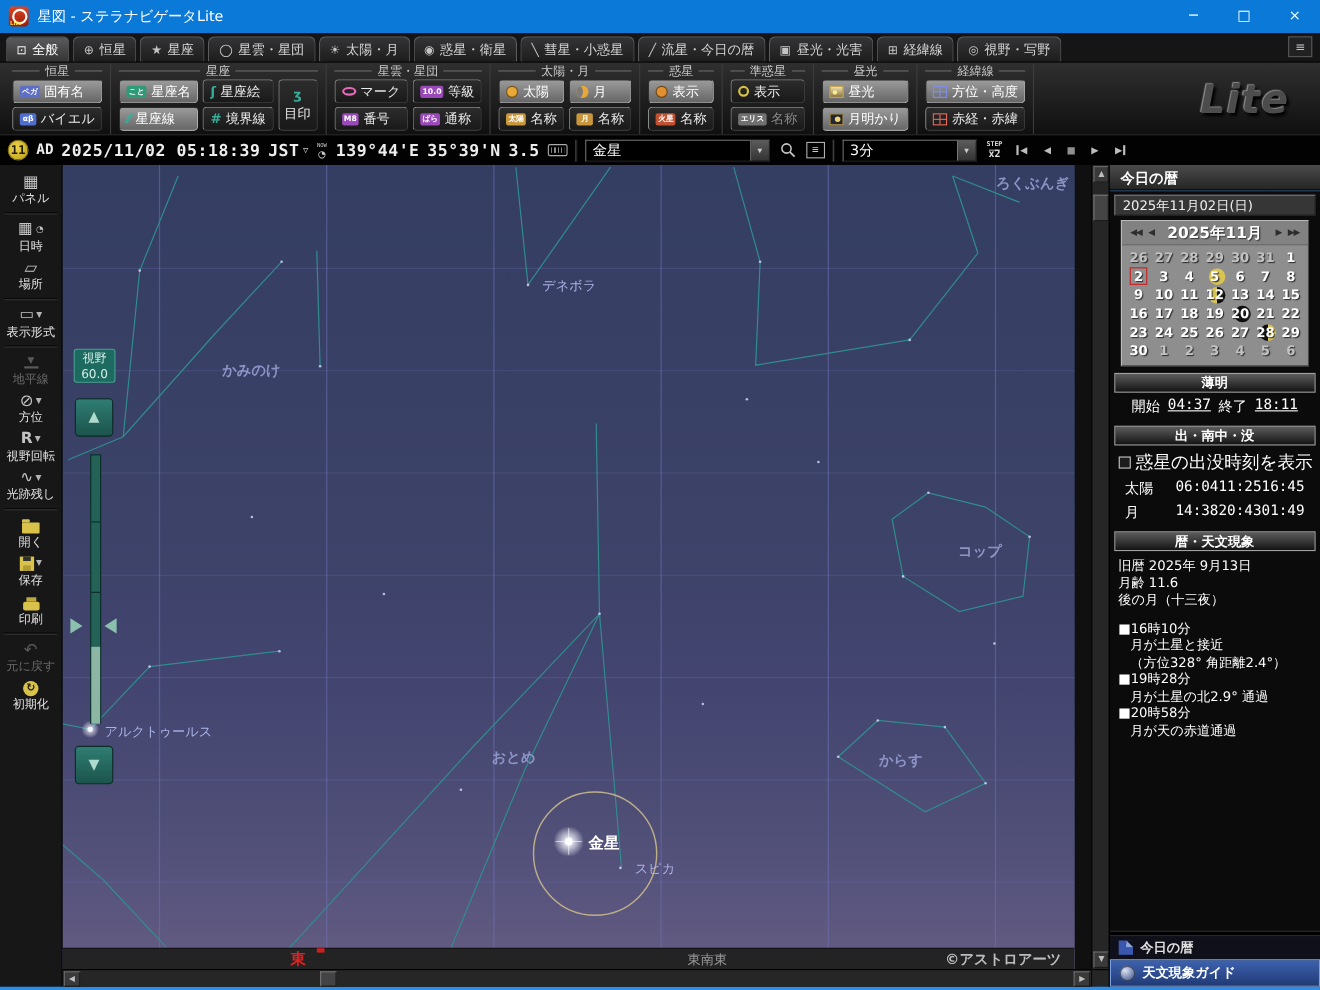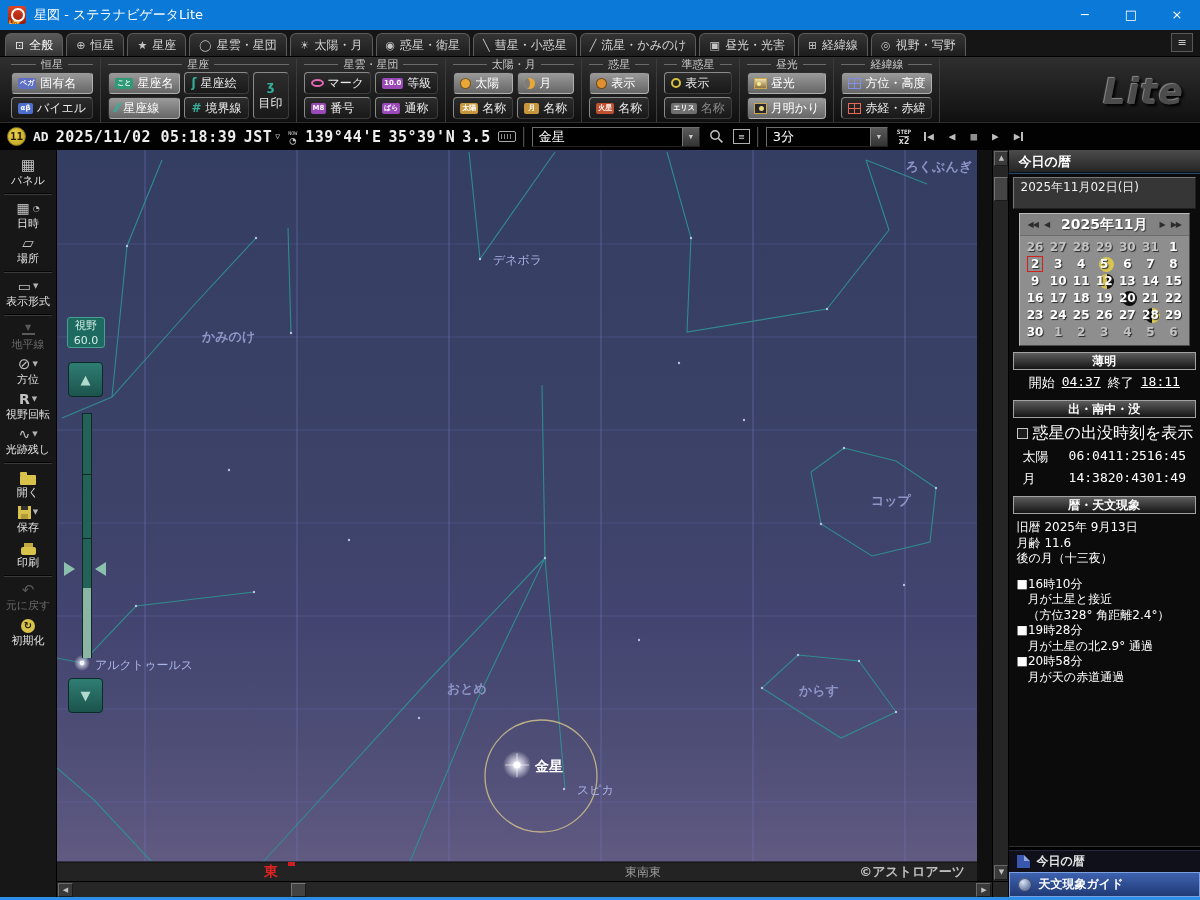--- a/index.html
+++ b/index.html
@@ -49,21 +49,21 @@
 .icres::after { content:""; position:absolute; left:-4px; top:-1px; width:10px; height:13px; border-radius:50%; background:#7c7c7c; }
 .iell { width:13px; height:8px; border:2px solid #e668b8; border-radius:50%; flex:none; }
 .iring { width:10px; height:10px; border:2px solid #d8c040; border-radius:50%; flex:none; }
 .isun { width:13px; height:11px; border:1px solid #caa84a; background:linear-gradient(#efe0ab,#8d7440); position:relative; flex:none; }
 .isun::after { content:""; position:absolute; left:2px; bottom:2px; width:4px; height:4px; border-radius:50%; background:#f8ee9a; }
 .imoon { width:13px; height:11px; border:1px solid #caa84a; background:#262630; position:relative; flex:none; }
 .imoon::after { content:""; position:absolute; right:2px; top:2px; width:5px; height:5px; border-radius:50%; background:#ecd772; }
 .ig2 { width:13px; height:11px; border:1px solid currentColor; flex:none;
   background:linear-gradient(currentColor,currentColor) 50% 0/1px 100% no-repeat,
              linear-gradient(currentColor,currentColor) 0 50%/100% 1px no-repeat; }
-.lite { position:absolute; right:16px; top:14px; font-size:36px; font-weight:bold; font-style:italic;
+.lite { position:absolute; right:28px; top:14px; font-size:36px; font-weight:bold; font-style:italic;
   color:#4c4c4c; letter-spacing:1px; text-shadow:-1px -1px 1px #8b8b8b, 2px 2px 3px #000; }
 
 
 .timebar { height:28px; background:#020202; border-top:1px solid #2e2e2e; display:flex; align-items:center;
   padding:0 7px; gap:7px; font-family:"DejaVu Sans Mono","Liberation Mono",monospace; color:#ededed; }
 .mbadge { width:19px; height:19px; border-radius:50%; background:radial-gradient(circle at 40% 35%,#ecd44a,#bb9c1e);
   border:1px solid #8d7a16; color:#201c00; font-size:11px; font-weight:bold; text-align:center; line-height:18px; flex:none; }
 .tb-txt { font-size:15px; font-weight:bold; letter-spacing:.5px; white-space:nowrap; }
 .tb-era { font-size:13px; font-weight:bold; }
 .ddm { font-size:8px; color:#cfcfcf; margin-left:-4px; }
@@ -149,21 +149,21 @@
   border-color:#6a6a6a #1a1a1a #1a1a1a #6a6a6a; color:#c0c0c0; font-size:7px; text-align:center; line-height:13px; }
 .vs-u { top:1px; } .vs-d { bottom:1px; }
 .vs-thumb { position:absolute; left:1px; top:27px; width:14px; height:24px; background:#454545;
   border:1px solid; border-color:#757575 #1a1a1a #1a1a1a #757575; }
 .corner { height:16px; background:#262626; border-top:1px solid #000; }
 
 
 .rpanel { width:205px; background:#0b0b0b; position:relative; border-left:1px solid #000; }
 .rp-header { height:23px; background:linear-gradient(#4b4b4b,#252525); border-bottom:1px solid #07101a;
   color:#fff; font-size:13px; font-weight:bold; padding:3px 0 0 10px; box-shadow:0 1px 0 #2a4a66; }
-.rp-date { margin:4px 4px 2px; height:32px; background:#363636; border:1px solid; border-color:#787878 #202020 #202020 #787878;
+.rp-date { margin:4px 4px 2px; height:19px; background:#363636; border:1px solid; border-color:#787878 #202020 #202020 #787878;
   color:#f0f0f0; font-size:12px; padding:1px 0 0 7px; }
 .cal { margin:4px 10px 2px; background:#8e8e8e; border:1px solid; border-color:#bababa #4a4a4a #4a4a4a #bababa; }
 .cal-head { height:22px; display:flex; align-items:center; background:#828282; border-bottom:1px solid #6c6c6c; padding:0 5px; }
 .cnav { color:#2c2c2c; font-size:8px; font-weight:bold; padding:0 3px; letter-spacing:-1px; }
 .ctitle { flex:1; text-align:center; color:#fff; font-size:14px; font-weight:bold; text-shadow:1px 1px 1px #3a3a3a; }
 .cal-grid { display:grid; grid-template-columns:repeat(7,1fr); padding:3px 4px 4px; }
 .cal-cell { height:17px; position:relative; text-align:center; font-size:12px; font-weight:bold; color:#fff;
   line-height:17px; text-shadow:1px 1px 1px #2a2a2a; }
 .cal-cell.out { color:#c2c2c2; }
 .cal-cell .num { position:relative; z-index:1; }
@@ -237,21 +237,21 @@
       <div class="tab">
         <span class="tic">◉</span>
         <span>惑星・衛星</span>
       </div>
       <div class="tab">
         <span class="tic">╲</span>
         <span>彗星・小惑星</span>
       </div>
       <div class="tab">
         <span class="tic">╱</span>
-        <span>流星・かみのけ</span>
+        <span>流星・今日の暦</span>
       </div>
       <div class="tab">
         <span class="tic">▣</span>
         <span>昼光・光害</span>
       </div>
       <div class="tab">
         <span class="tic">⊞</span>
         <span>経緯線</span>
       </div>
       <div class="tab">

